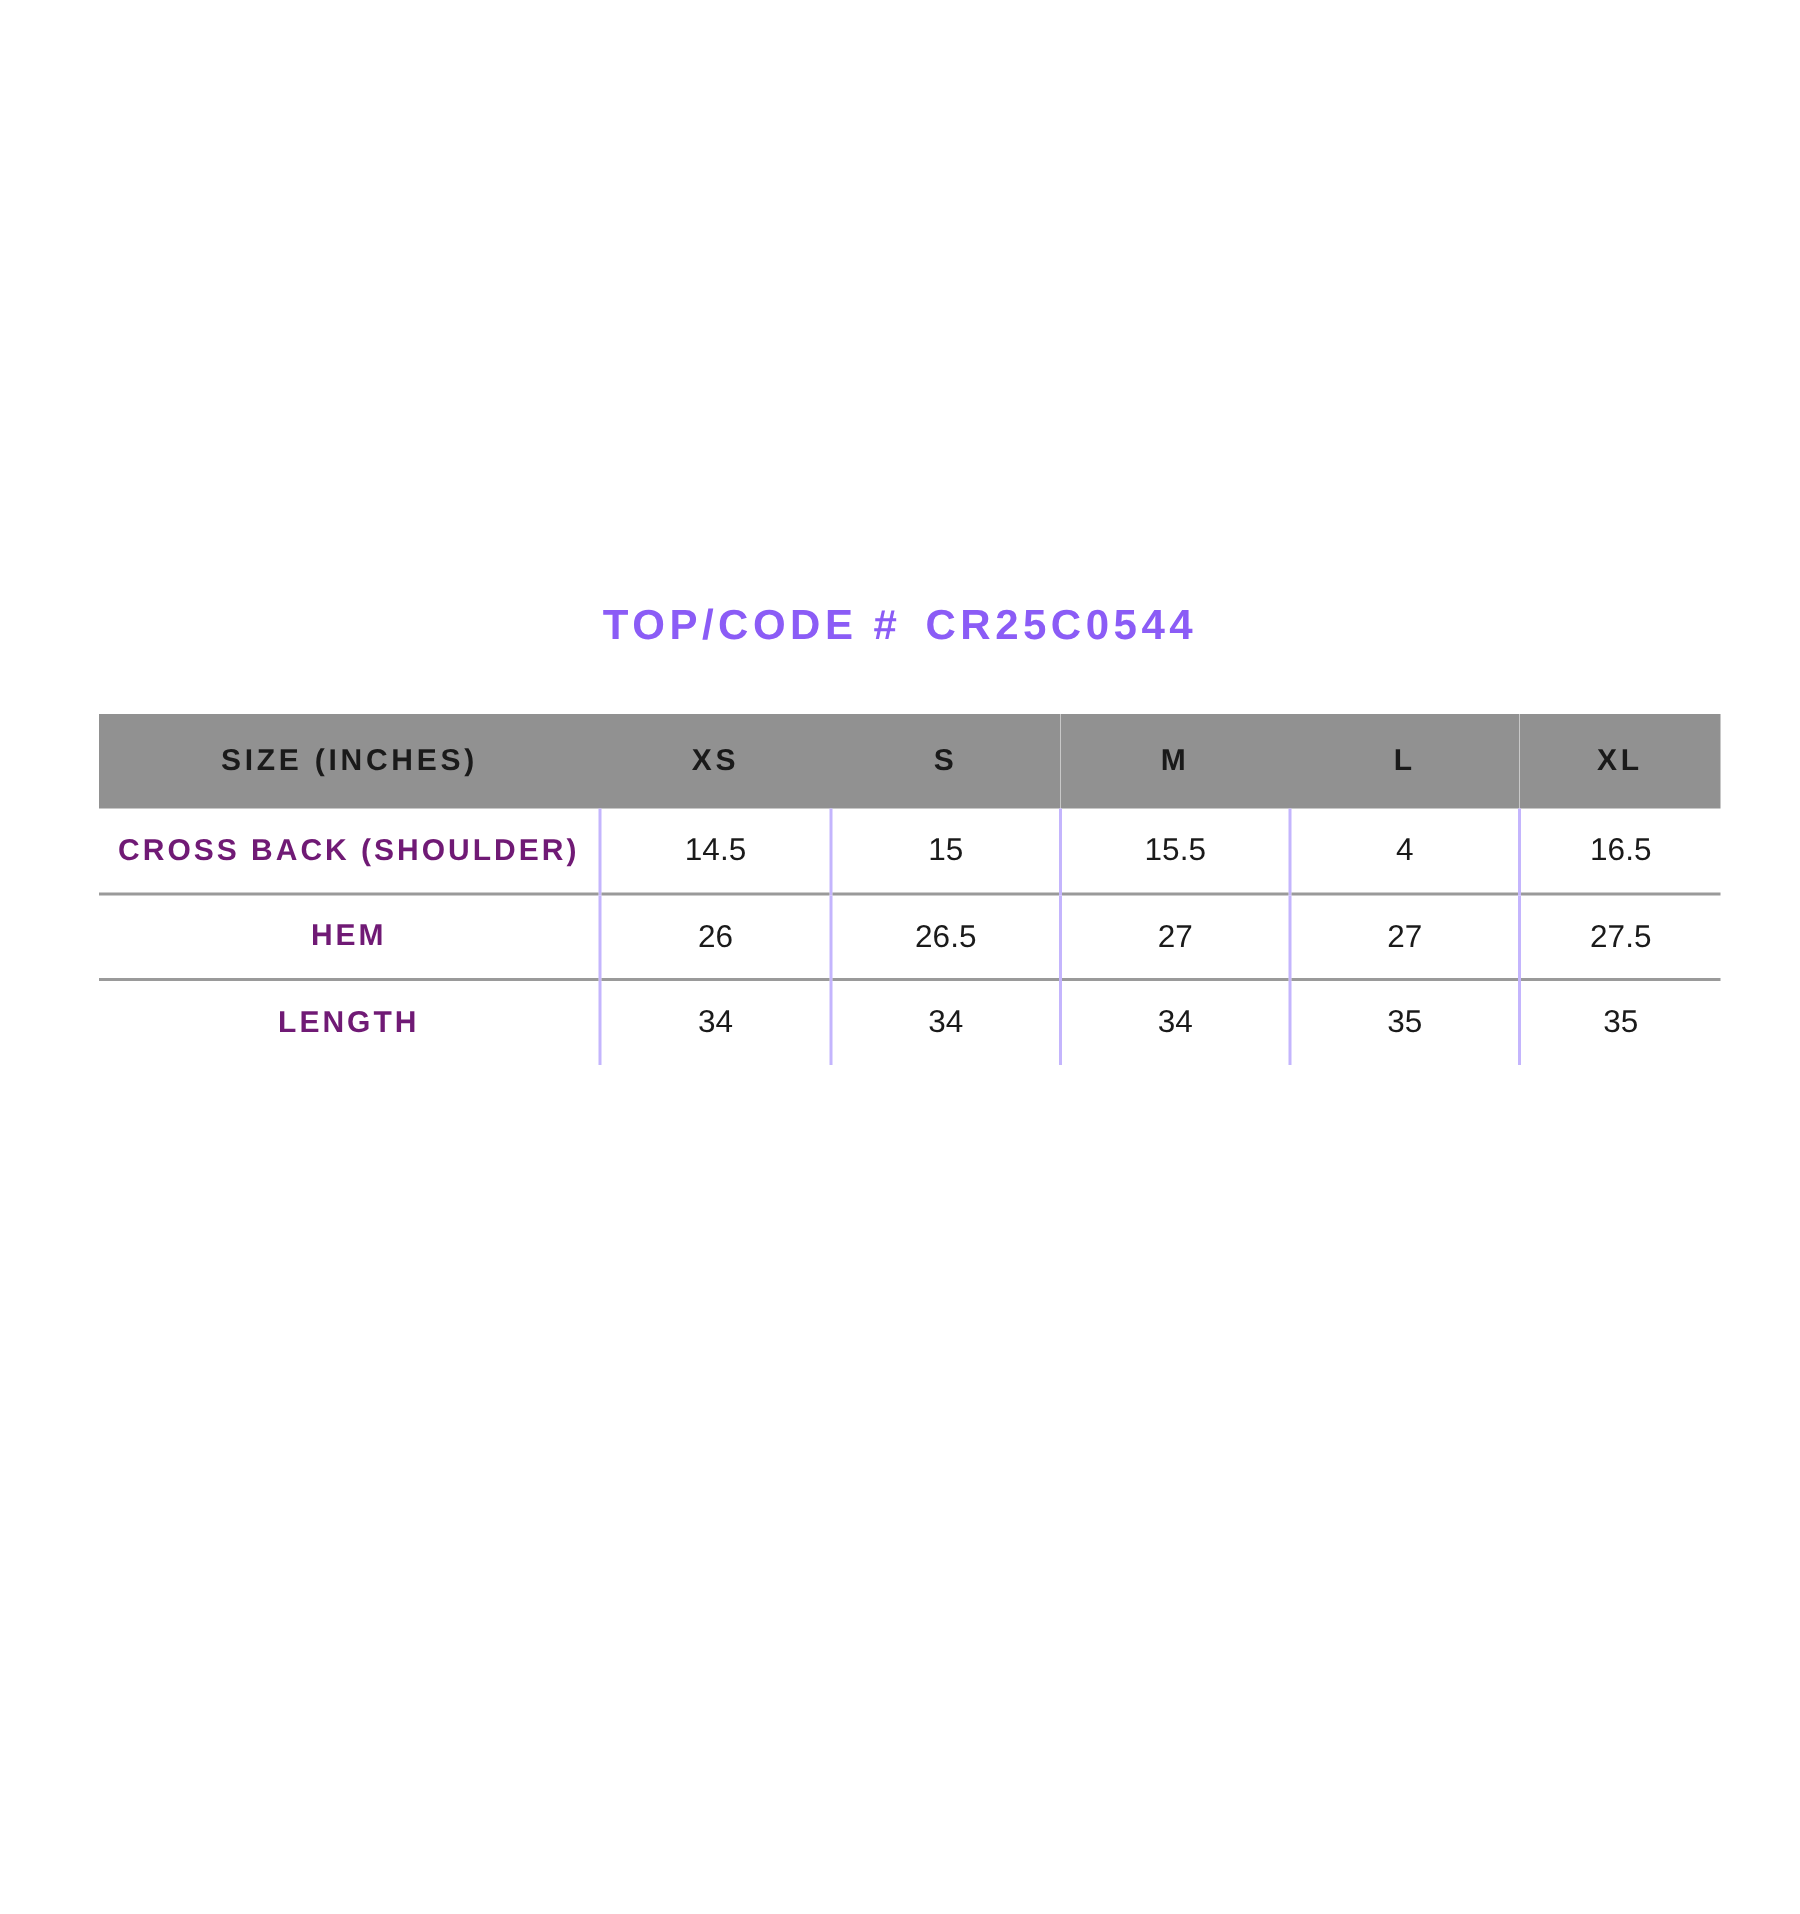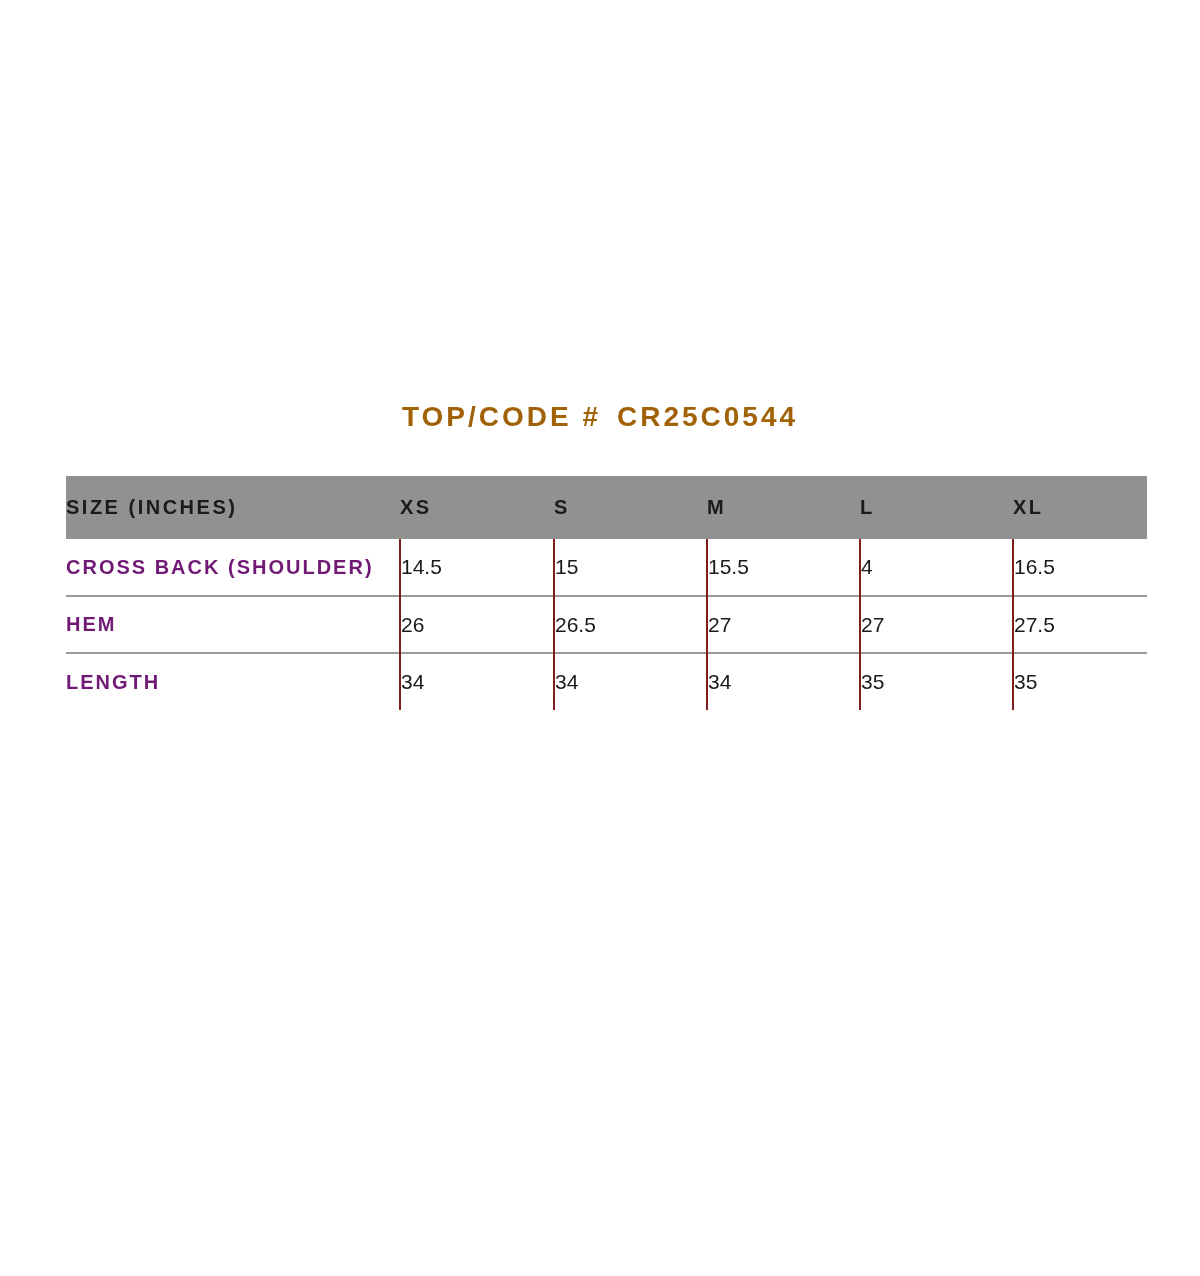--- a/index.html
+++ b/index.html
@@ -18,37 +18,37 @@
   .page-title {
     position: absolute;
     top: 403px;
     left: 0;
     width: 1200px;
     text-align: center;
     font-size: 28px;
     font-weight: bold;
     letter-spacing: 3px;
     line-height: 28px;
-    color: #a16207;
+    color: #8b5cf6;
     white-space: nowrap;
   }
   .page-title .title-code {
     margin-left: 16px;
   }
   table.size-chart {
     position: absolute;
     top: 476px;
     left: 66px;
     width: 1081px;
     border-collapse: collapse;
     table-layout: fixed;
   }
   table.size-chart th,
   table.size-chart td {
-    text-align: left;
+    text-align: center;
     vertical-align: middle;
     overflow: hidden;
   }
   thead tr {
     height: 63px;
   }
   thead th {
     background: #919191;
     font-size: 20px;
     font-weight: bold;
@@ -65,21 +65,21 @@
   tbody tr + tr td {
     border-top: 2px solid #9a9a9a;
   }
   td.row-label {
     font-size: 20px;
     font-weight: bold;
     letter-spacing: 2px;
     color: #701a75;
   }
   td.cell-value {
-    border-left: 2px solid #7f1d1d;
+    border-left: 2px solid #c4b5fd;
     font-size: 21px;
     font-weight: normal;
     color: #1a1a1a;
   }
 </style>
 </head>
 <body>
 
 <div class="page">
 

